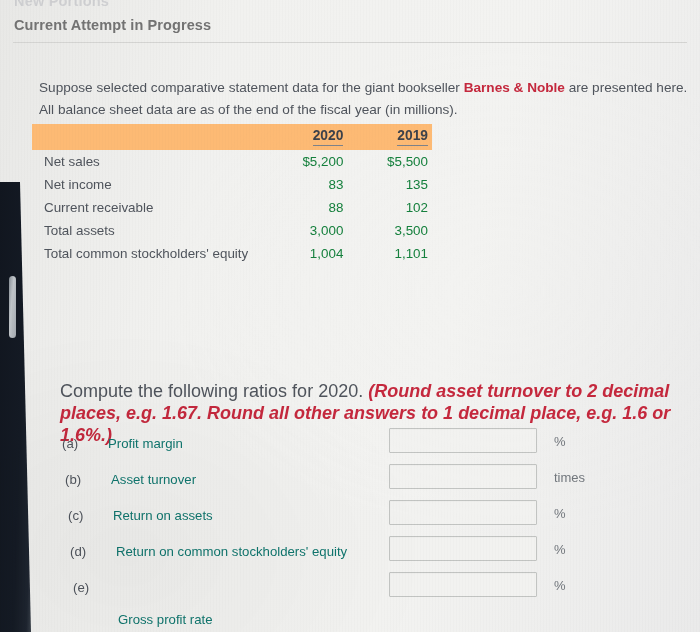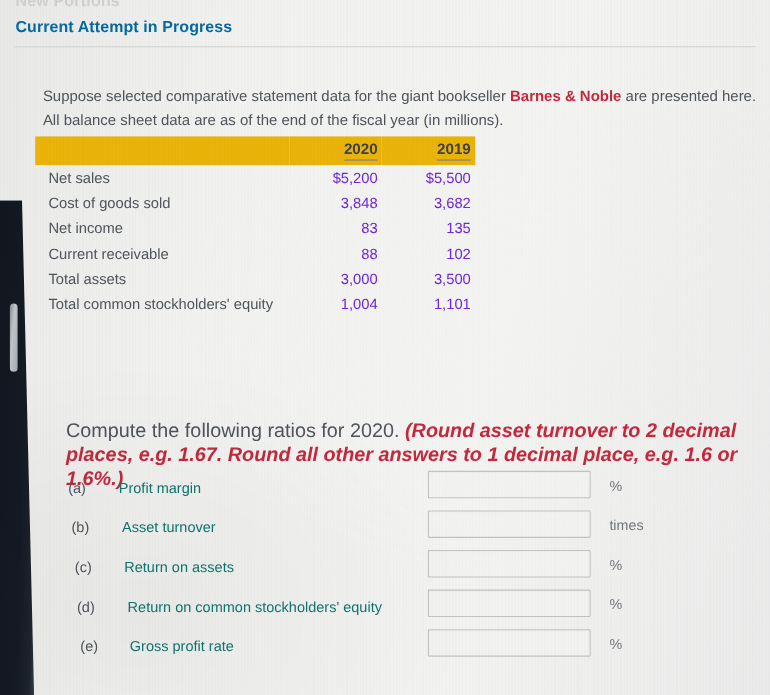--- a/index.html
+++ b/index.html
@@ -76,21 +76,21 @@
     position: absolute;
     inset: 0;
   }
 
   .attempt-title {
     position: absolute;
     left: 14px;
     top: 17px;
     font-size: 14.5px;
     font-weight: 600;
-    color: #0369a1;
+    color: #737373;
     letter-spacing: .1px;
     white-space: nowrap;
   }
 
   .divider {
     position: absolute;
     left: 13px;
     top: 42px;
     width: 674px;
     height: 1px;
@@ -116,21 +116,21 @@
   .fin-table {
     position: absolute;
     left: 32px;
     top: 124px;
     width: 400px;
     border-collapse: collapse;
     font-size: 13.4px;
     color: #4f545c;
   }
   .fin-table thead tr {
-    background: #eab308;
+    background: #fdba74;
   }
   .fin-table thead th {
     padding: 3px 0 4px 0;
     font-weight: 400;
   }
   .fin-table thead th.spacer {
     width: 232px;
   }
   .fin-table thead th.yr {
     width: 84px;
@@ -151,21 +151,21 @@
     white-space: nowrap;
   }
   .fin-table tbody td.lbl {
     padding-left: 12px;
     color: #4f545c;
     margin-top: 32px;
   }
   .fin-table tbody td.val {
     text-align: right;
     padding-right: 4px;
-    color: #6d28d9;
+    color: #15803d;
   }
 
   
   .compute {
     position: absolute;
     left: 60px;
     top: 362px;
     width: 648px;
     font-size: 18px;
     line-height: 22px;
@@ -231,21 +231,21 @@
   
   .ans-row:nth-child(1) .ans-key { left: 62px; }
   .ans-row:nth-child(2) .ans-key { left: 65px; }
   .ans-row:nth-child(3) .ans-key { left: 68px; }
   .ans-row:nth-child(4) .ans-key { left: 70px; }
   .ans-row:nth-child(5) .ans-key { left: 73px; }
   .ans-row:nth-child(1) .ans-label { left: 108px; }
   .ans-row:nth-child(2) .ans-label { left: 111px; }
   .ans-row:nth-child(3) .ans-label { left: 113px; }
   .ans-row:nth-child(4) .ans-label { left: 116px; }
-  .ans-row:nth-child(5) .ans-label { left: 118px; }
+  .ans-row:nth-child(5) .ans-label { left: 118px; margin-top: 32px; }
 </style>
 </head>
 <body>
 
 <div id="page"></div>
 
 <div class="content">
 
   <div class="clipped-top">New Portions</div>
 
@@ -263,25 +263,20 @@
         <th class="yr"><span>2019</span></th>
       </tr>
     </thead>
     <tbody id="fin-body">
         <tr>
           <td class="lbl">Net sales</td>
           <td class="val">$5,200</td>
           <td class="val">$5,500</td>
         </tr>
         <tr>
-          <td class="lbl">Cost of goods sold</td>
-          <td class="val">3,848</td>
-          <td class="val">3,682</td>
-        </tr>
-        <tr>
           <td class="lbl">Net income</td>
           <td class="val">83</td>
           <td class="val">135</td>
         </tr>
         <tr>
           <td class="lbl">Current receivable</td>
           <td class="val">88</td>
           <td class="val">102</td>
         </tr>
         <tr>

